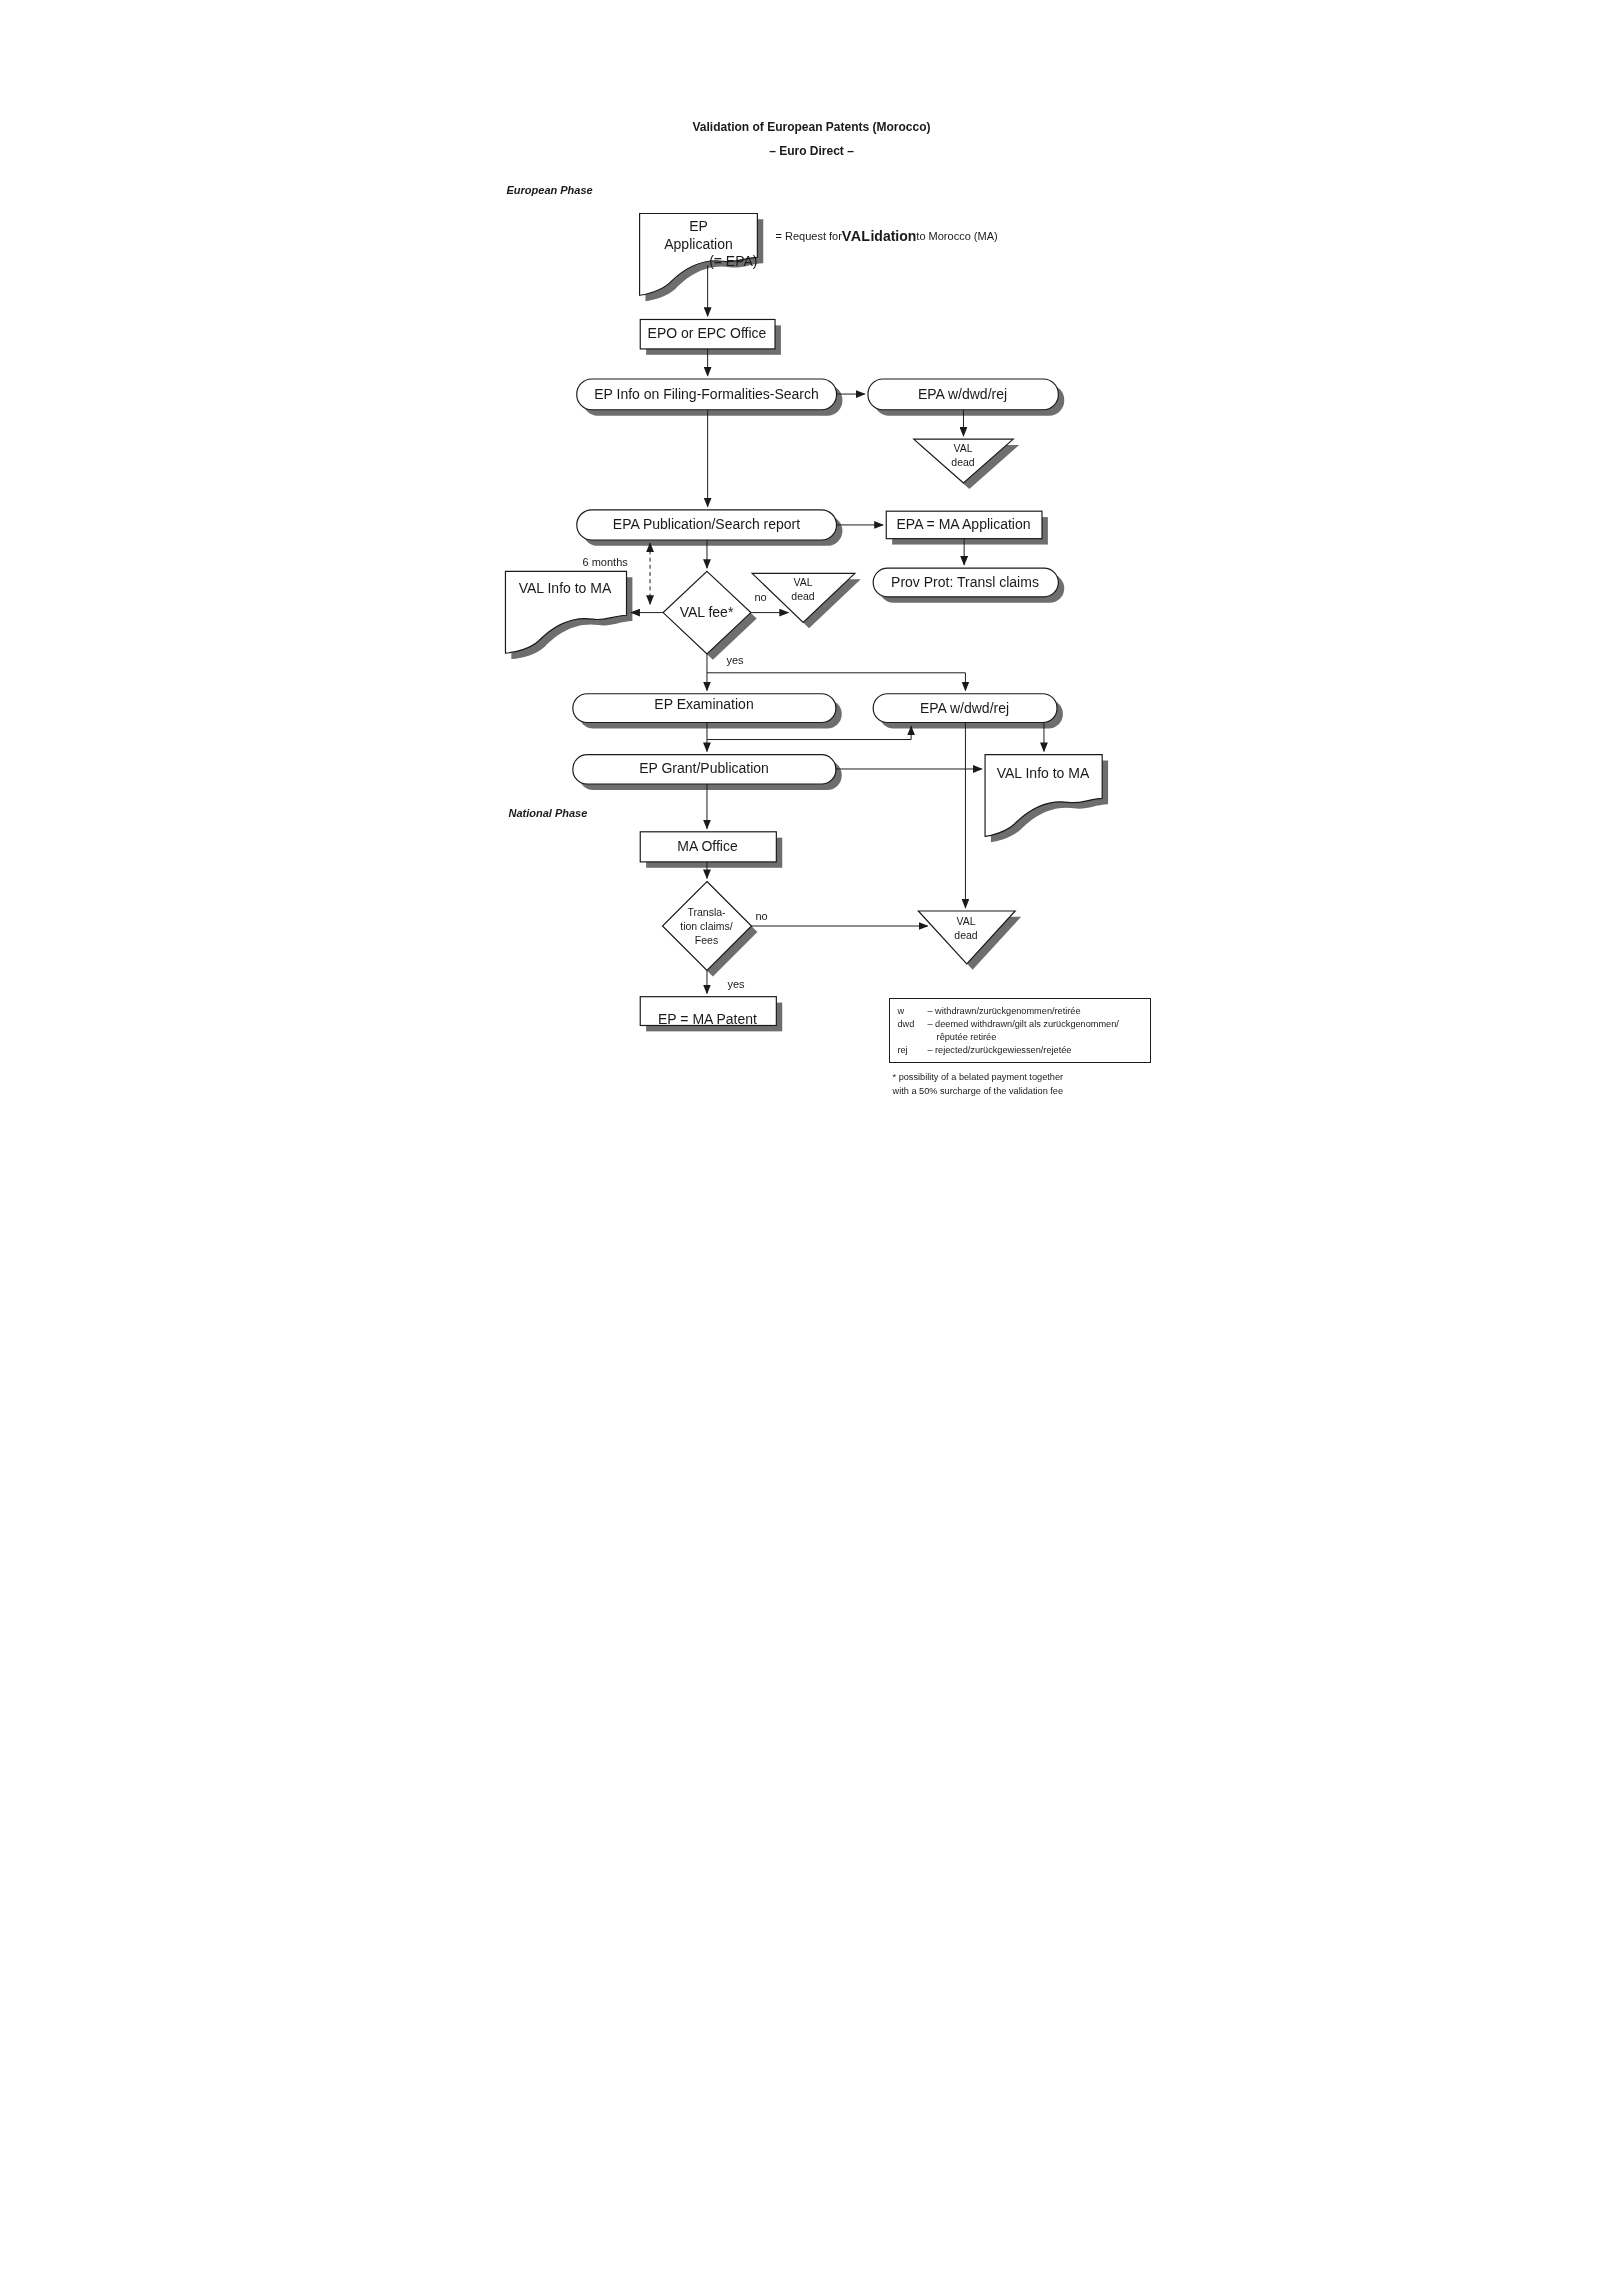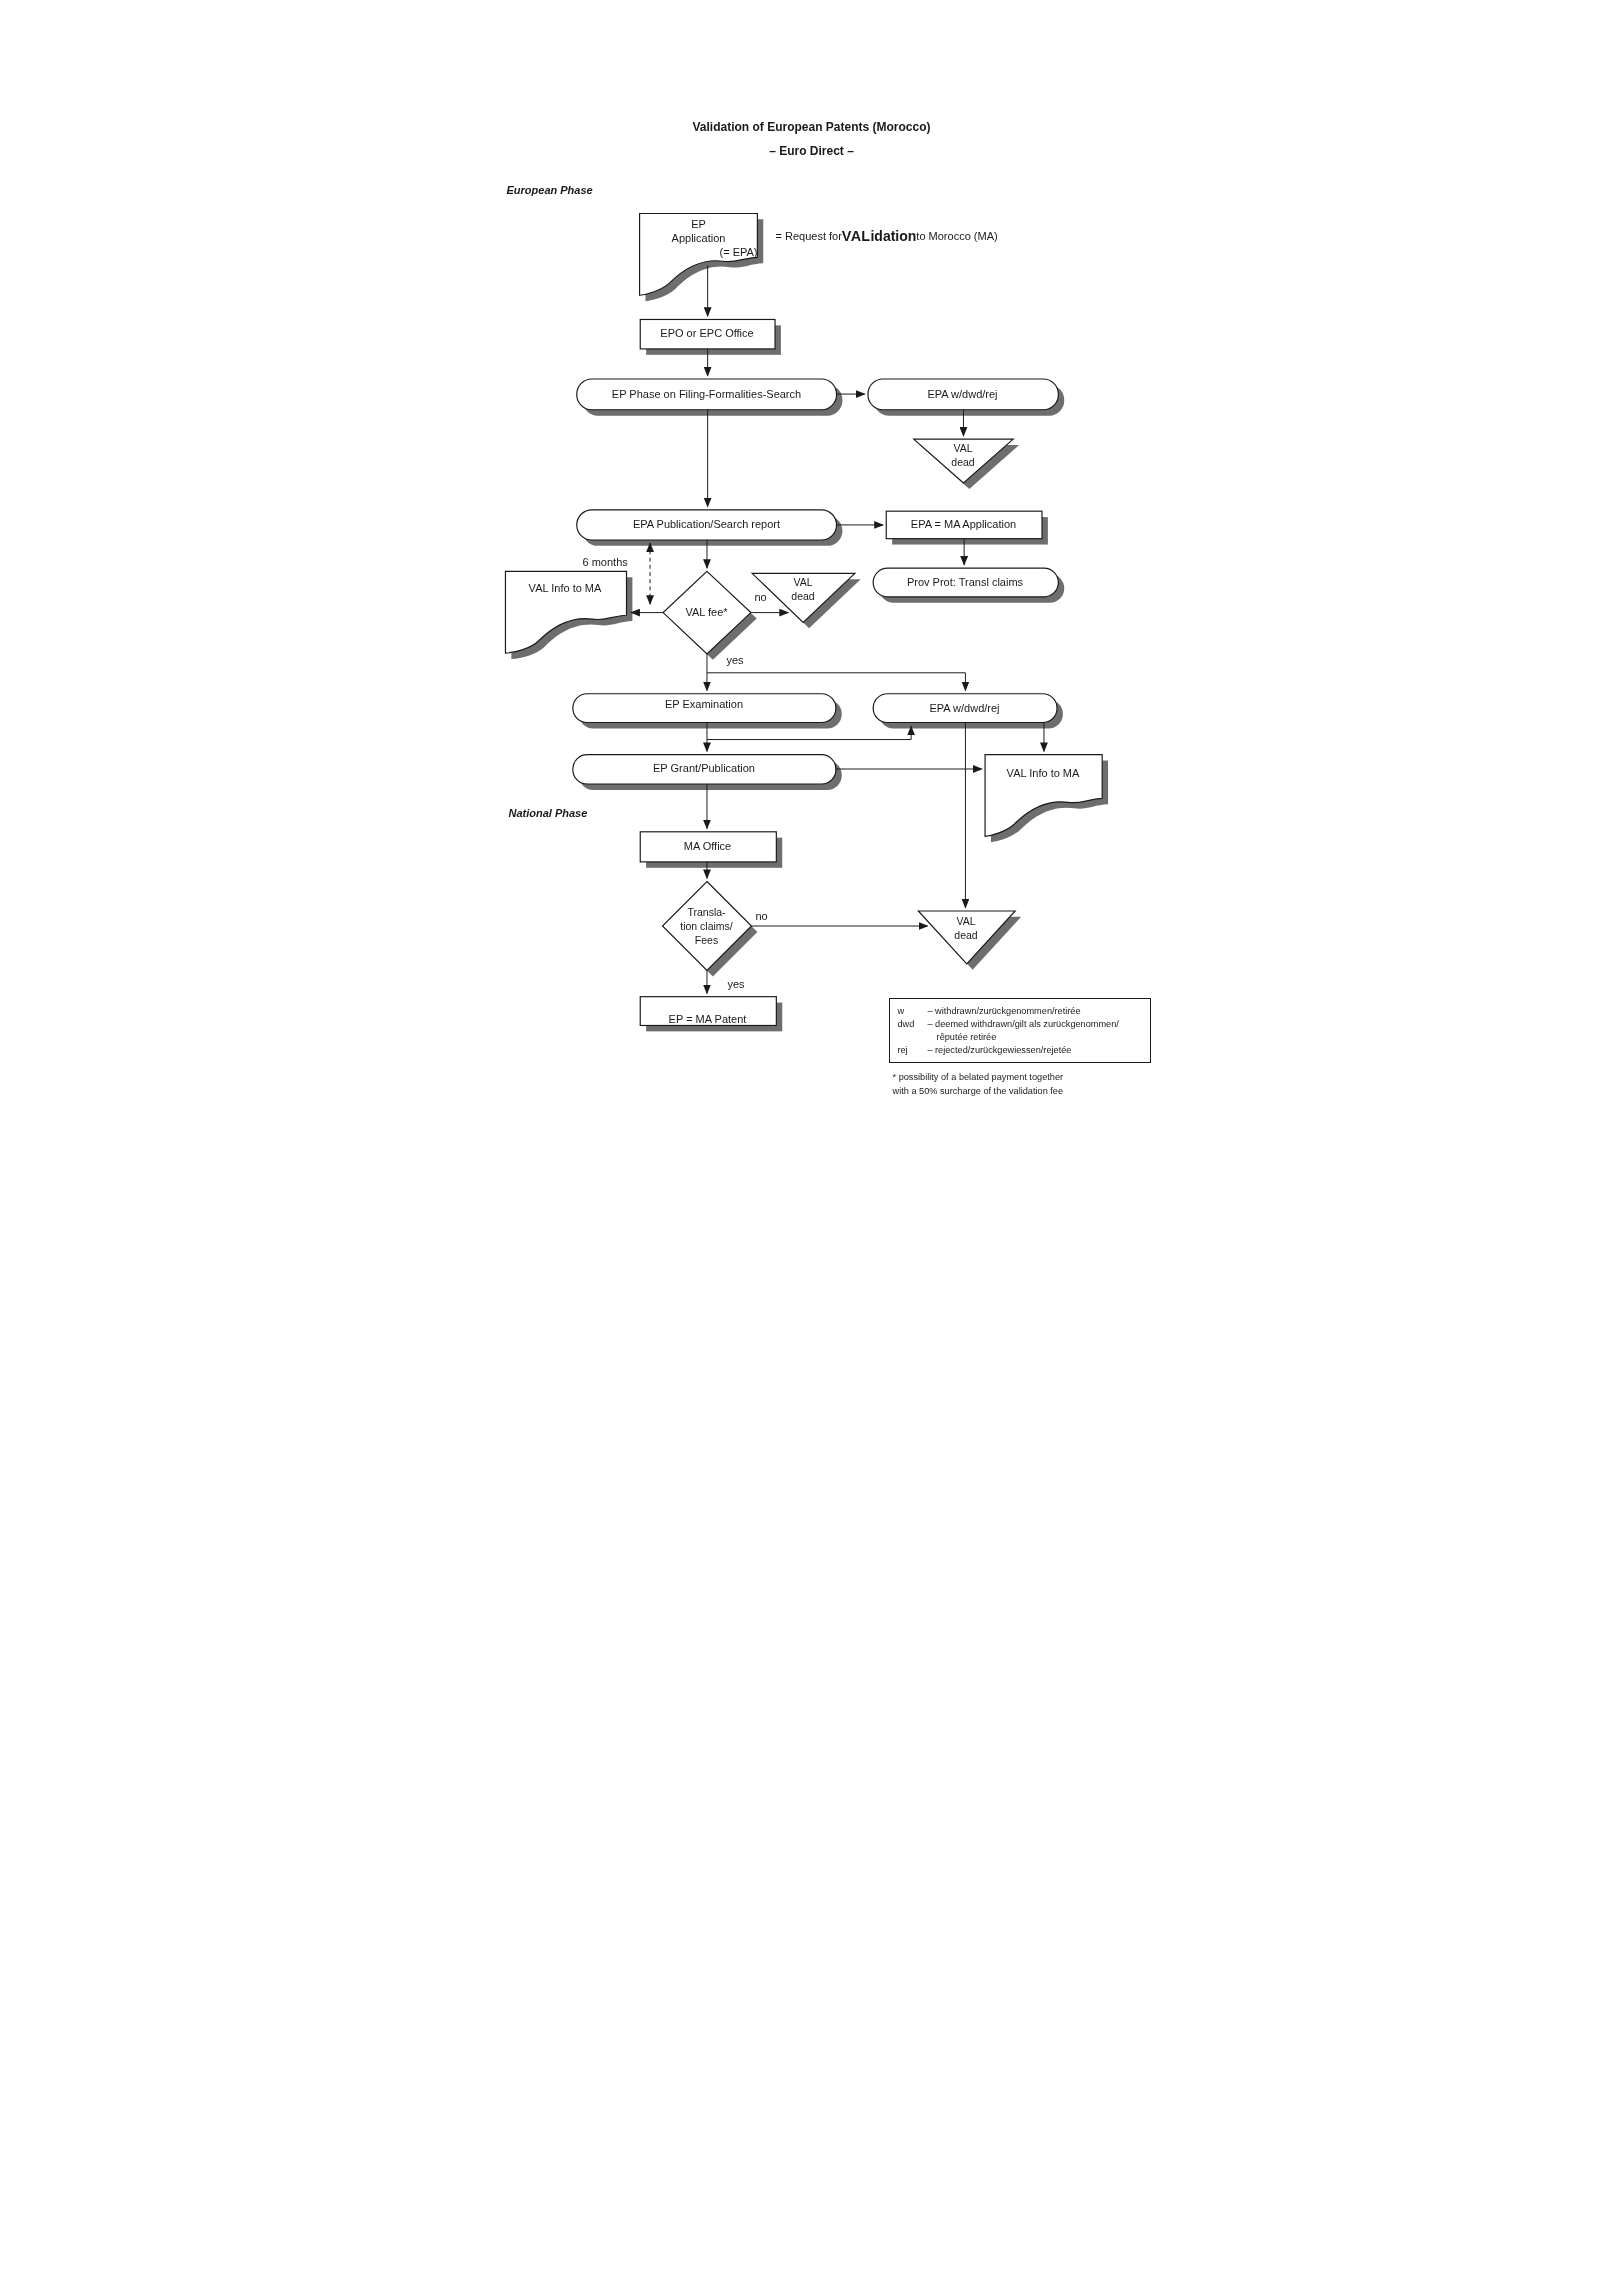--- a/index.html
+++ b/index.html
@@ -14,21 +14,21 @@
     overflow: hidden;
   }
   svg.flow { position:absolute; left:0; top:0; width:812px; height:1148px; }
   .shape-body { fill:#ffffff; stroke:#1a1a1a; stroke-width:1.8; }
   .shape-shadow { fill:#6e6e6e; stroke:none; }
   .edge { stroke:#1a1a1a; stroke-width:1.5; fill:none; }
   .edge-dashed { stroke:#1a1a1a; stroke-width:1.5; fill:none; stroke-dasharray:6 5; }
 
   .lbl {
     position:absolute; display:flex; align-items:center; justify-content:center;
-    text-align:center; font-size:11px; line-height:1.25; color:#1a1a1a; white-space:nowrap;
+    text-align:center; font-size:14px; line-height:1.25; color:#1a1a1a; white-space:nowrap;
   }
   .lbl-sm { font-size:10.5px; line-height:1.32; }
   .title-line { position:absolute; left:0; width:100%; text-align:center; font-weight:bold; font-size:12px; }
   .phase { position:absolute; font-size:11px; font-weight:bold; font-style:italic; }
   .free-lbl { position:absolute; font-size:11px; }
   .stack { display:flex; flex-direction:column; align-items:stretch; }
   .stack .c { text-align:center; }
   .stack .l { text-align:right; margin-left:-2.6px; }
   .req { position:absolute; font-size:11px; display:flex; align-items:center; white-space:nowrap; }
   .req .b1 { font-weight:bold; font-size:14.4px; letter-spacing:0.3px; }
@@ -188,21 +188,21 @@
   </div>
 
   <div class="req" style="left:370px; top:228px;">
     <span>= Request for </span>
     <span class="b1">VAL</span>
     <span class="b2">idation</span>
     <span> to Morocco (MA)</span>
   </div>
 
   <div class="lbl" style="left:234px; top:319px; width:135px; height:29.4px;">EPO or EPC Office</div>
-  <div class="lbl" style="left:171px; top:379px; width:260px; height:31px;">EP Phase on Filing-Formalities-Search</div>
+  <div class="lbl" style="left:171px; top:379px; width:260px; height:31px;">EP Info on Filing-Formalities-Search</div>
   <div class="lbl" style="left:462px; top:379px; width:190px; height:31px;">EPA w/dwd/rej</div>
 
   <div class="lbl lbl-sm stack" style="left:508px; top:442px; width:99px;">
     <div class="c">VAL</div>
     <div class="c">dead</div>
   </div>
 
   <div class="lbl" style="left:171px; top:510px; width:260px; height:30px;">EPA Publication/Search report</div>
   <div class="lbl" style="left:480px; top:511px; width:156px; height:27.5px;">EPA = MA Application</div>
   <div class="lbl" style="left:467px; top:568px; width:185px; height:29px;">Prov Prot: Transl claims</div>

